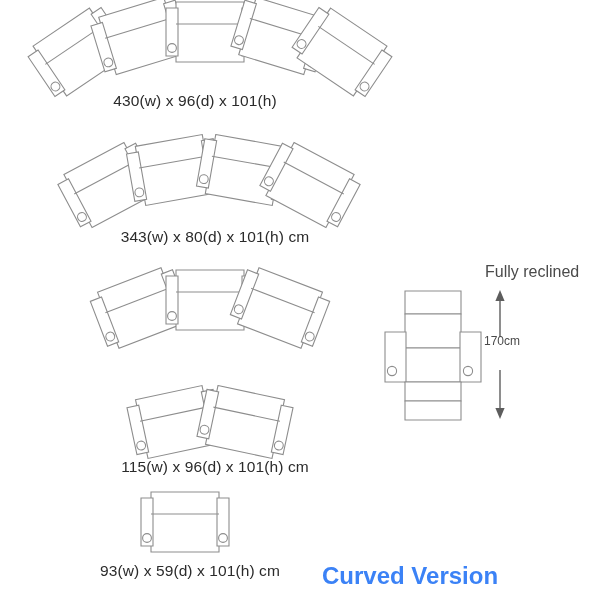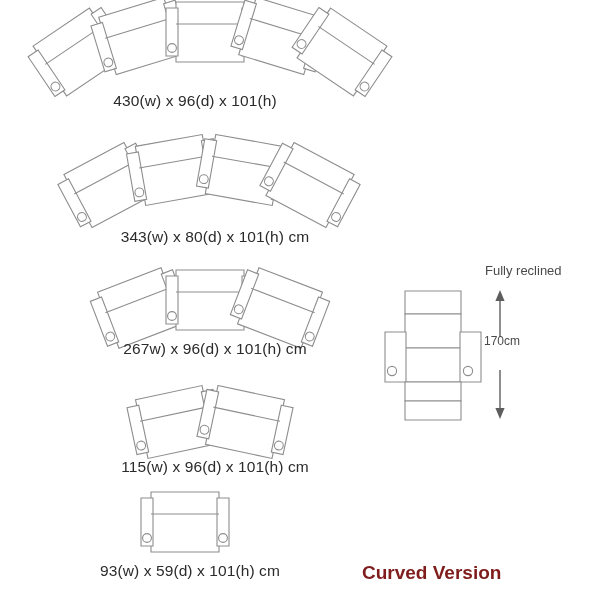--- a/index.html
+++ b/index.html
@@ -62,37 +62,36 @@
     font-size: 15.5px;
     color: #2b2b2b;
     white-space: nowrap;
     letter-spacing: 0.1px;
   }
   .caption.centered {
     text-align: center;
   }
   .label-reclined {
     position: absolute;
-    font-size: 13px;
+    font-size: 16px;
     color: #4a4a4a;
     white-space: nowrap;
   }
   .label-170 {
     position: absolute;
     font-size: 12px;
     color: #4a4a4a;
     white-space: nowrap;
   }
   .title-curved {
     position: absolute;
-    font-size: 19px;
+    font-size: 24px;
     font-weight: bold;
-    color: #7f1d1d;
-    white-space: nowrap;
-    margin-left: 40px;
+    color: #3b82f6;
+    white-space: nowrap;
   }
 </style>
 </head>
 <body>
 
 <div id="diagram-root">
 
   <svg class="sheet" viewBox="0 0 600 600">
 
     <g>
@@ -270,21 +269,20 @@
       <line class="dim-arrow" x1="500" y1="370" x2="500" y2="412"></line>
       <polygon class="dim-head" points="500,419 495.4,408 504.6,408"></polygon>
     </g>
 
   </svg>
 
   <div class="caption centered" style="left:0; top:92px; width:390px;">430(w) x 96(d) x 101(h)</div>
 
   <div class="caption centered" style="left:35px; top:228px; width:360px;">343(w) x 80(d) x 101(h) cm</div>
 
-  <div class="caption centered" style="left:55px; top:340px; width:320px;">267w) x 96(d) x 101(h) cm</div>
 
   <div class="caption centered" style="left:60px; top:458px; width:310px;">115(w) x 96(d) x 101(h) cm</div>
 
   <div class="caption centered" style="left:35px; top:562px; width:310px;">93(w) x 59(d) x 101(h) cm</div>
 
   <div class="label-reclined" style="left:485px; top:263px;">Fully reclined</div>
 
   <div class="label-170" style="left:484px; top:334px;">170cm</div>
 
   <div class="title-curved" style="left:322px; top:562px;">Curved Version</div>

